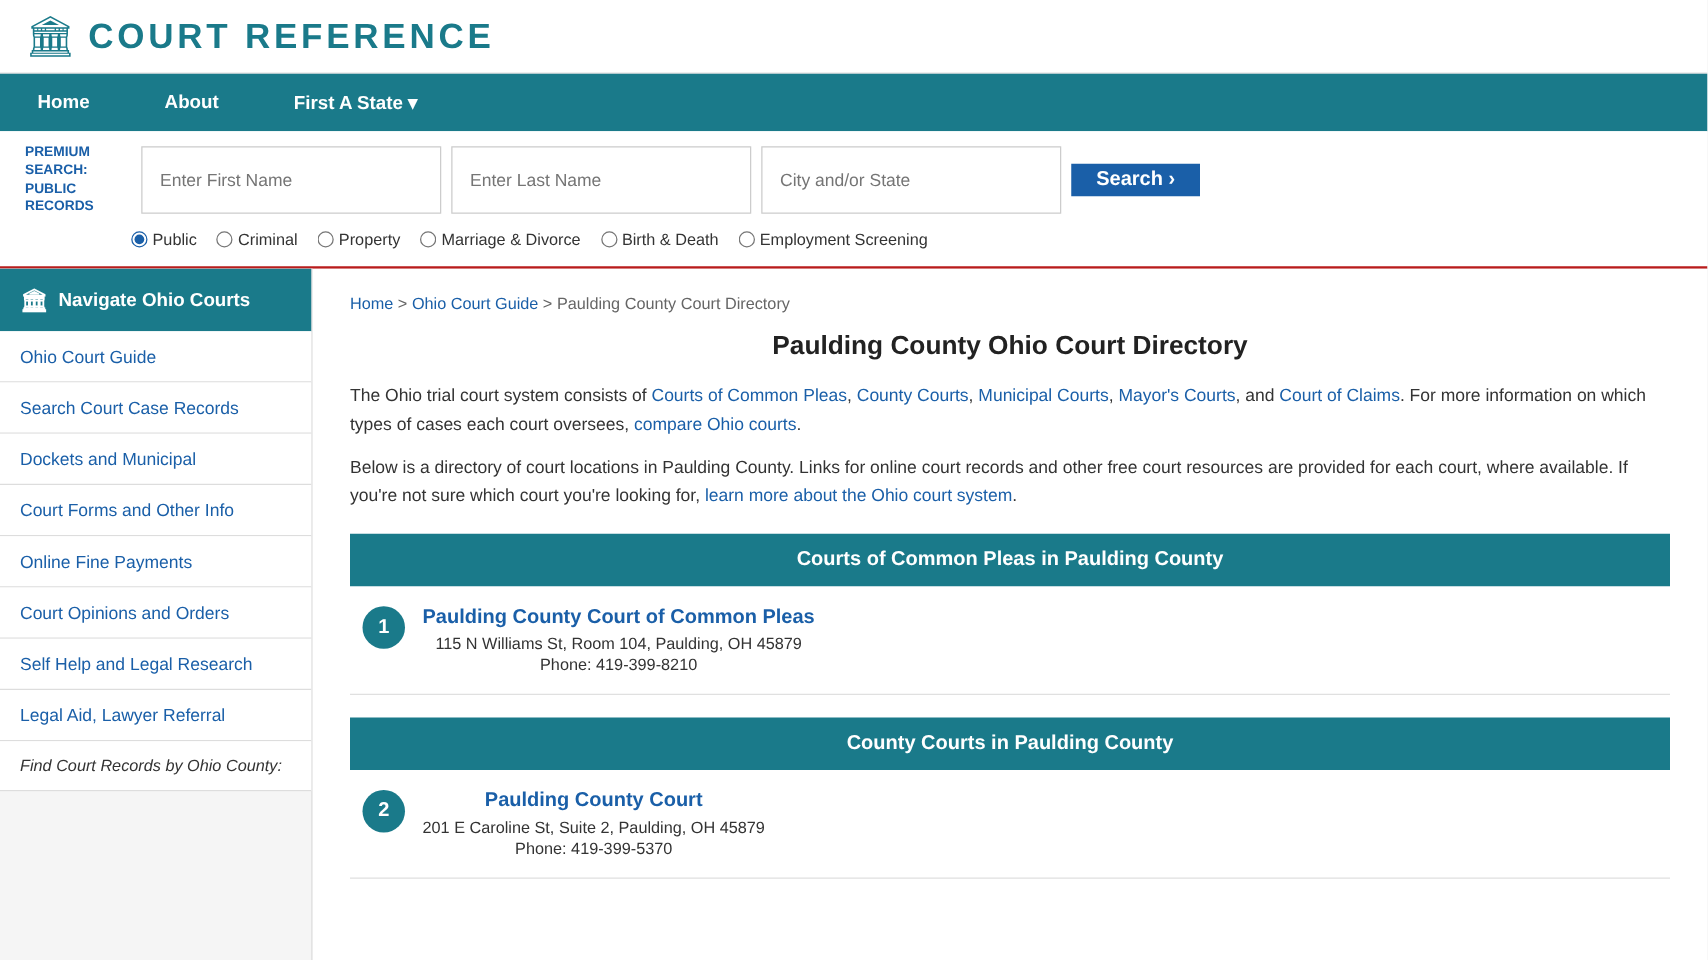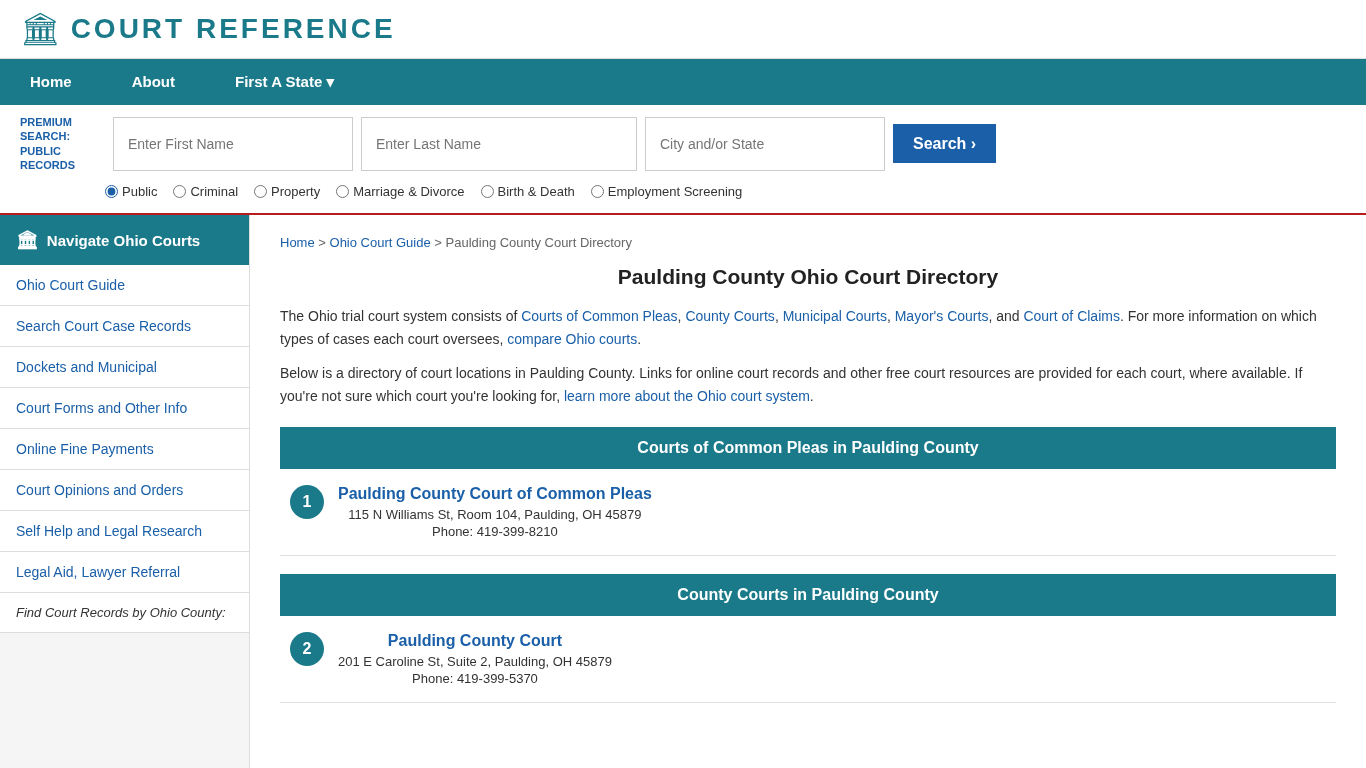--- a/index.html
+++ b/index.html
@@ -12,23 +12,23 @@
 
     
     #nav { background: #1a7a8a; display: flex; }
     .nav-item { color: #fff; padding: 14px 30px; font-size: 15px; font-weight: bold; cursor: pointer; }
 
     
     #search-bar { background: #fff; padding: 10px 20px; border-bottom: 2px solid #b91c1c; display: flex; align-items: center; flex-wrap: wrap; gap: 8px; }
     #premium-label { color: #1a5fa8; font-size: 11px; font-weight: bold; width: 80px; line-height: 1.3; margin-right: 5px; }
     .search-input { border: 1px solid #ccc; padding: 26px 14px; font-size: 14px; color: #999; height: 42px; }
     #first-name-input { width: 240px; }
-    #last-name-input { width: 276px; }
+    #last-name-input { width: 240px; }
     #city-state-input { width: 240px; }
-    #search-button { background: #1a5fa8; color: #fff; border: none; padding: 0 20px; font-size: 16px; font-weight: bold; height: 39px; cursor: pointer; display: flex; align-items: center; gap: 6px; }
+    #search-button { background: #1a5fa8; color: #fff; border: none; padding: 0 20px; font-size: 16px; font-weight: bold; height: 26px; cursor: pointer; display: flex; align-items: center; gap: 6px; }
 
     
     #radio-group { display: flex; align-items: center; gap: 16px; padding: 4px 0 4px 85px; width: 100%; font-size: 13px; }
     .radio-label { display: flex; align-items: center; gap: 4px; cursor: pointer; }
     .radio-label input { accent-color: #1a5fa8; }
 
     
     #main { display: flex; max-width: 1366px; margin: 0 auto; background: #fff; min-height: 600px; }
 
     

